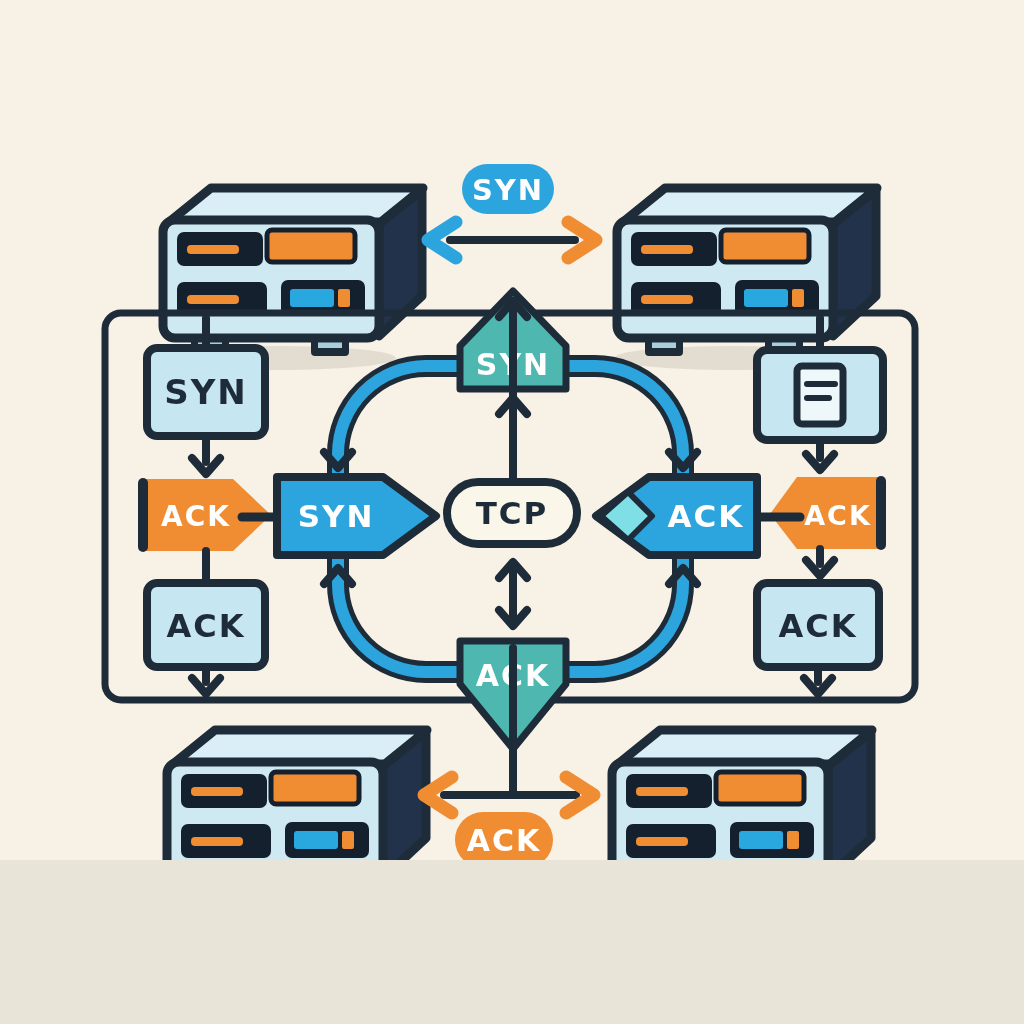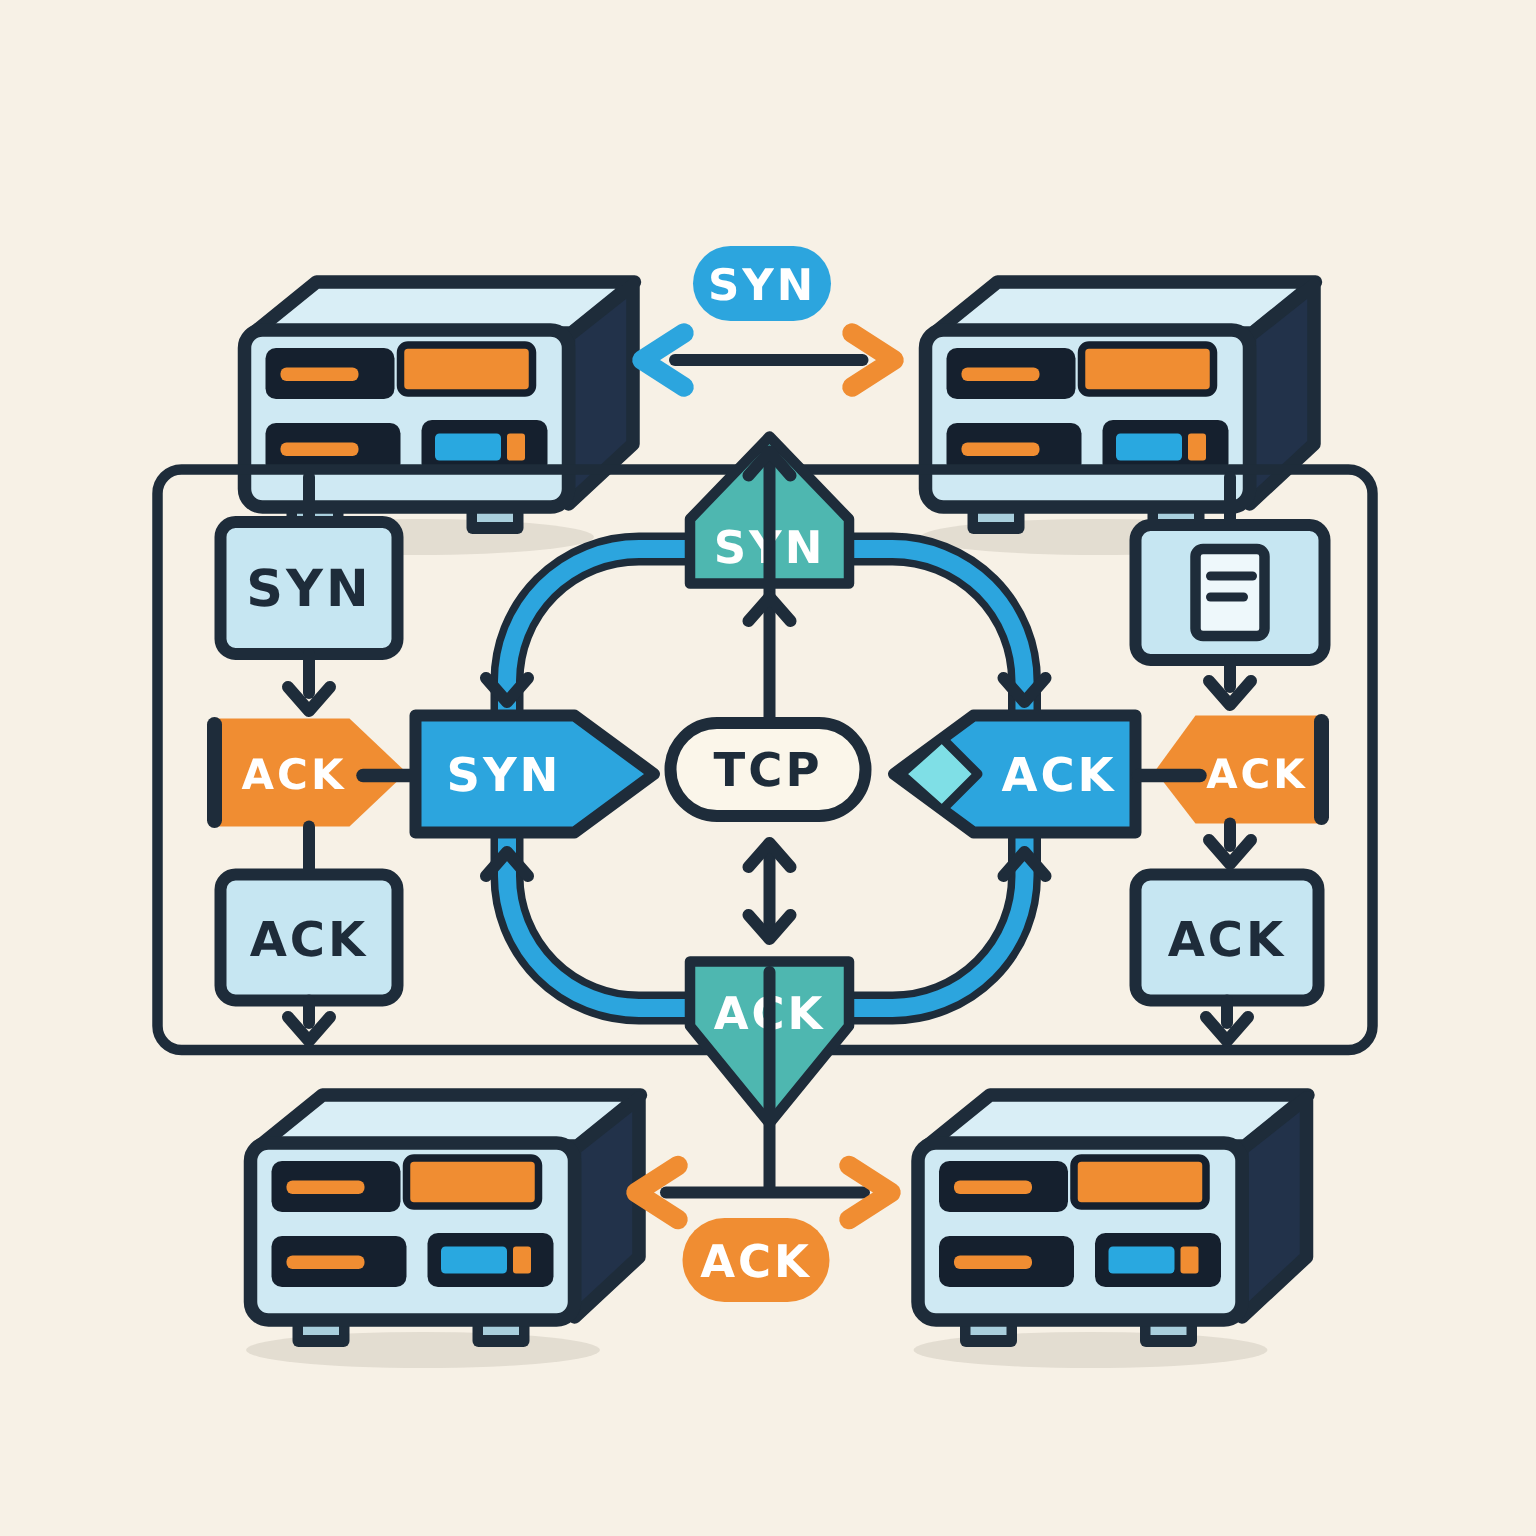--- a/index.html
+++ b/index.html
@@ -1,17 +1,17 @@
 <!DOCTYPE html>
 <html><head>
 <meta charset="utf-8">
 <style>
   html,body{margin:0;padding:0;background:#e9e4d8;}
   .stage{
-    width:1024px;height:1024px;position:relative;margin:0 auto;
+    width:1024px;height:860px;position:relative;margin:0 auto;
     background:#f7f1e6;overflow:hidden;
     font-family:"DejaVu Sans","Liberation Sans",sans-serif;
   }
   svg{display:block;}
   text{
     font-family:"DejaVu Sans","Liberation Sans",sans-serif;
     font-weight:bold;
     text-anchor:middle;
     letter-spacing:2px;
   }

